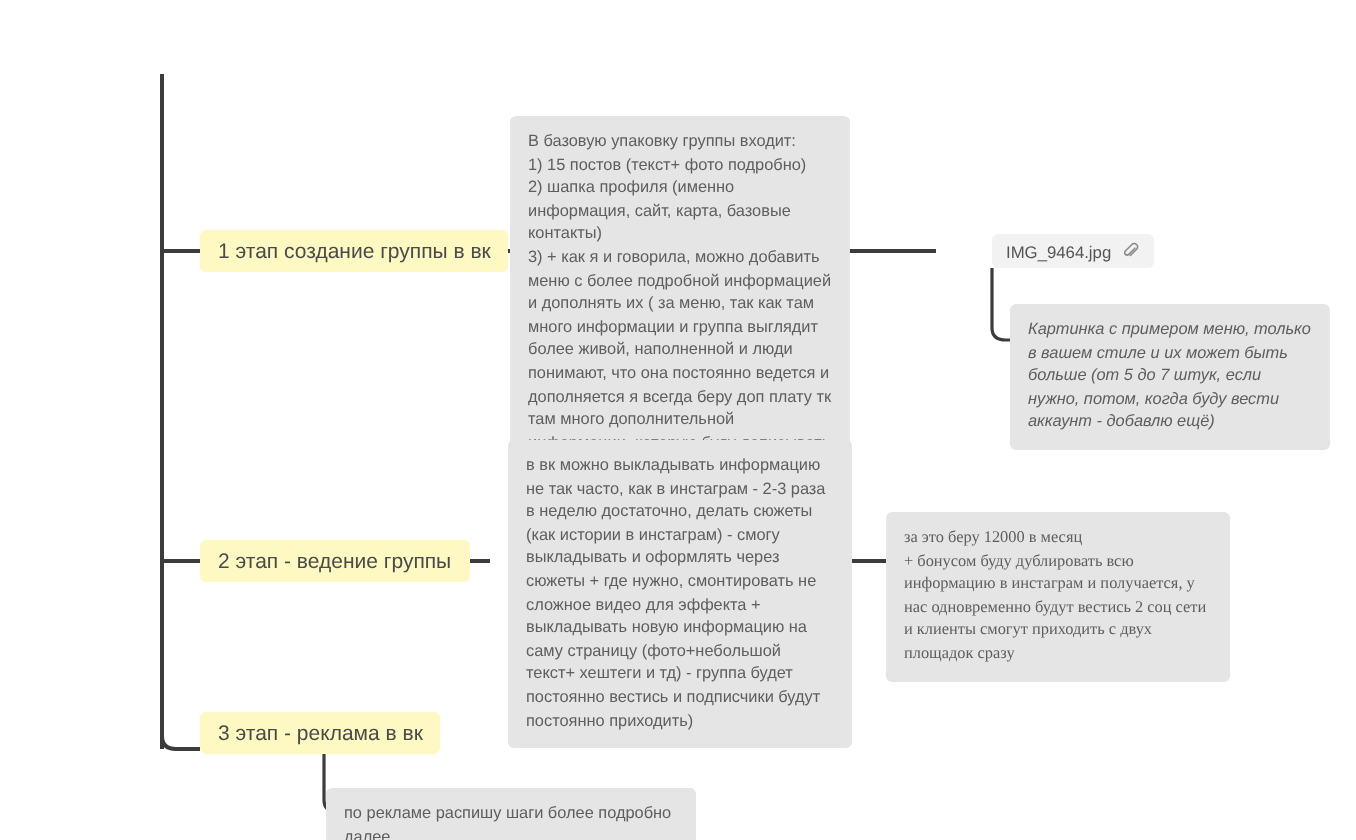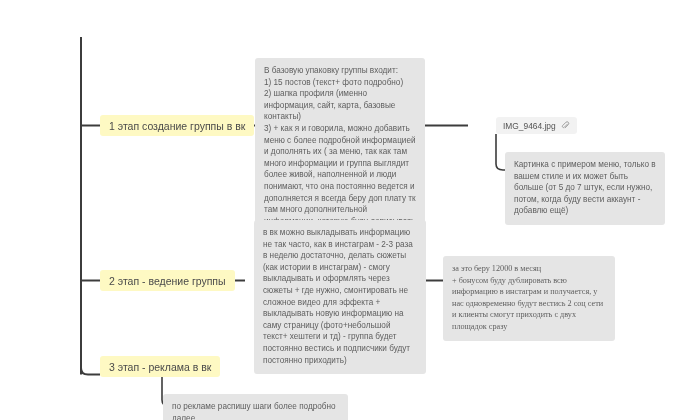--- a/index.html
+++ b/index.html
@@ -84,20 +84,21 @@
   .note3 {
     left: 443px;
     top: 256px;
     width: 172px;
     font-family: Liberation Serif, serif;
   }
   .note4 {
     left: 505px;
     top: 152px;
     width: 160px;
+    font-style: italic;
   }
   .note5 {
     left: 163px;
     top: 394px;
     width: 185px;
   }
   .attachment-node {
     left: 468px;
     top: 117px;
     background: #f2f2f2;

